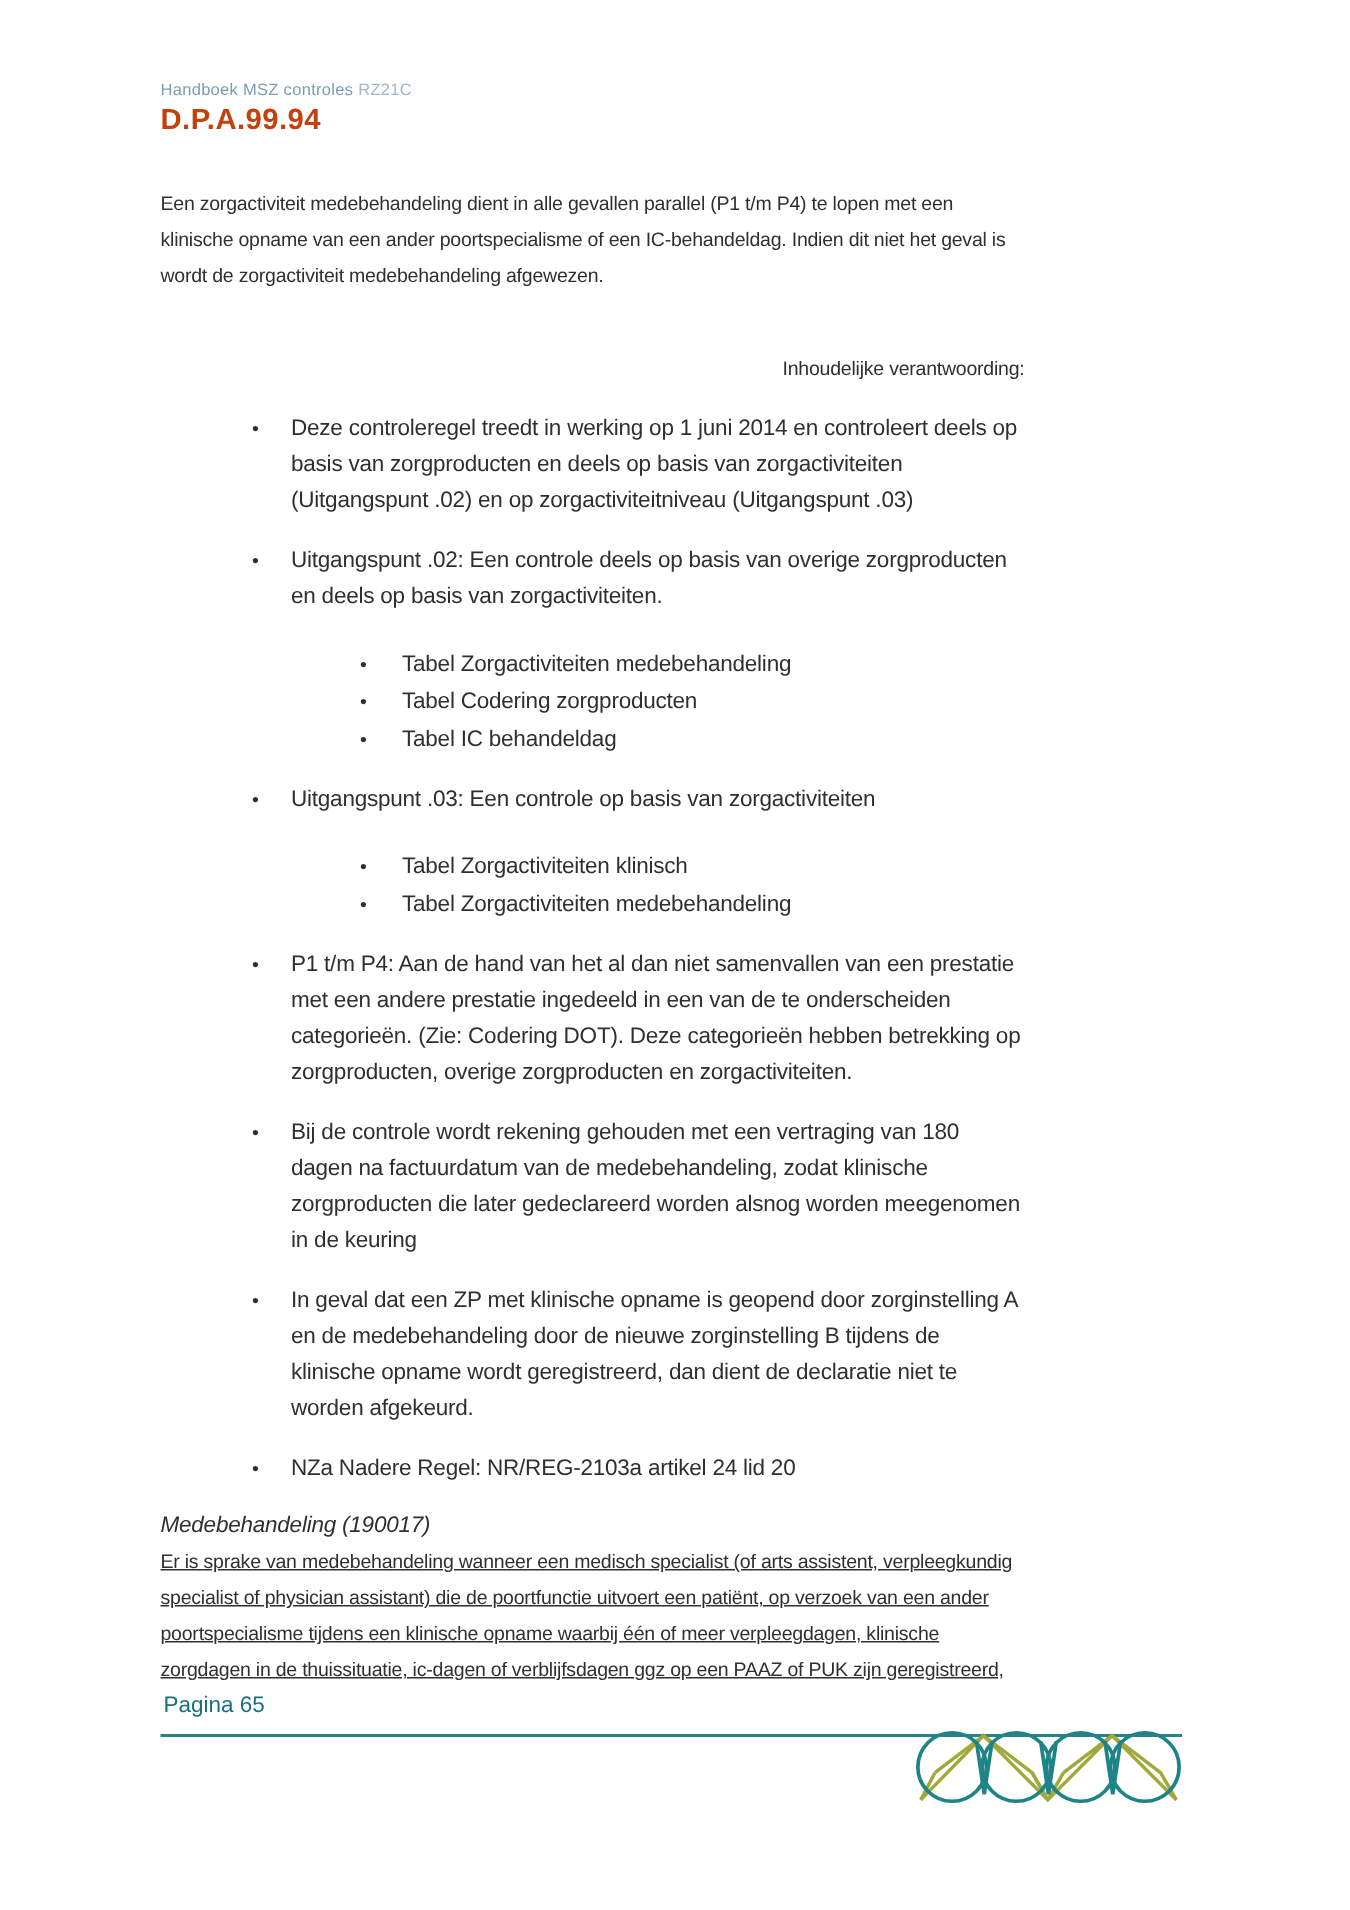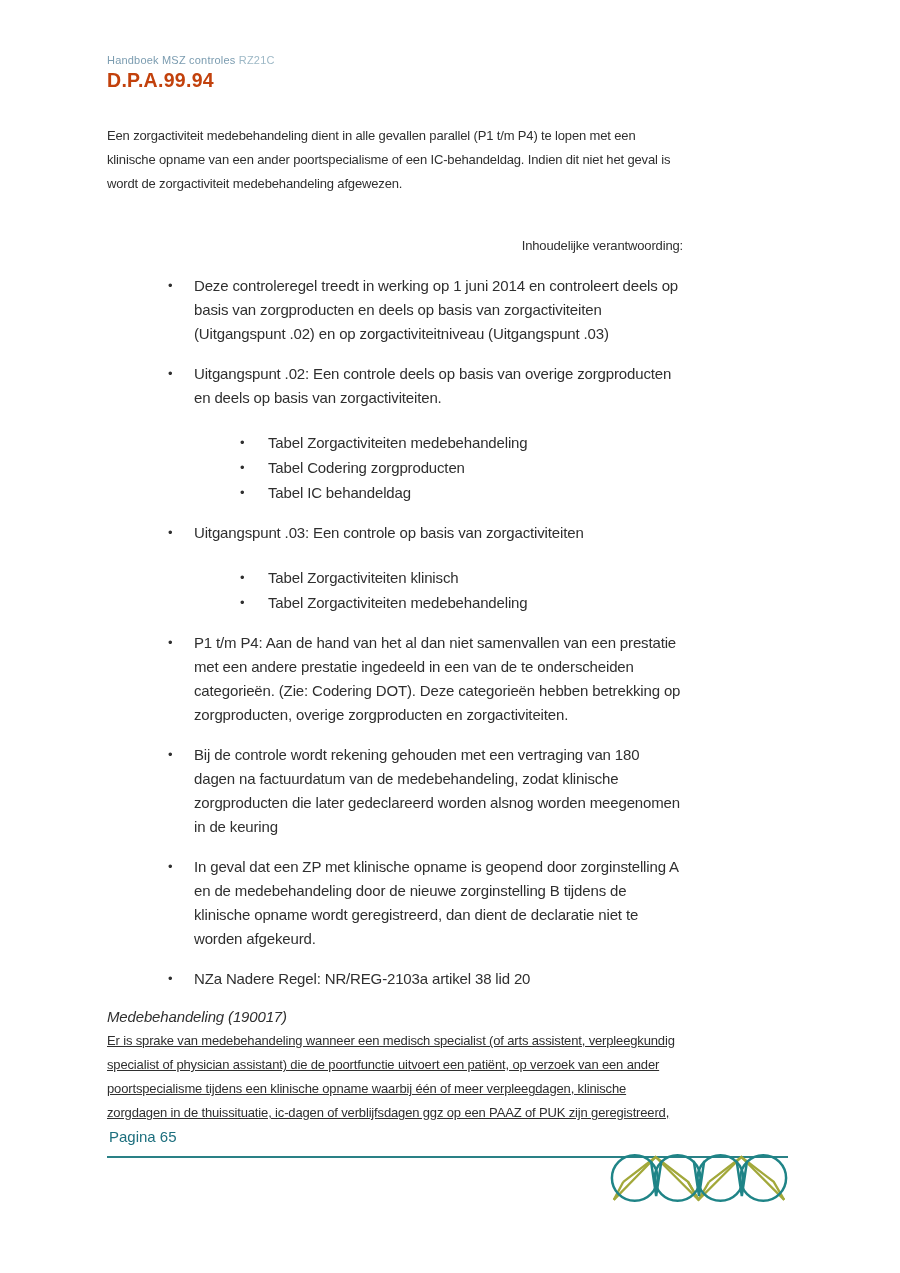--- a/index.html
+++ b/index.html
@@ -168,21 +168,21 @@
         <span class="b-text">Bij de controle wordt rekening gehouden met een vertraging van 180 dagen na factuurdatum van de medebehandeling, zodat klinische zorgproducten die later gedeclareerd worden alsnog worden meegenomen in de keuring</span>
       </div>
 
       <div class="bullet">
         <span class="marker"></span>
         <span class="b-text">In geval dat een ZP met klinische opname is geopend door zorginstelling A en de medebehandeling door de nieuwe zorginstelling B tijdens de klinische opname wordt geregistreerd, dan dient de declaratie niet te worden afgekeurd.</span>
       </div>
 
       <div class="bullet">
         <span class="marker"></span>
-        <span class="b-text">NZa Nadere Regel: NR/REG-2103a artikel 38 lid 20</span>
+        <span class="b-text">NZa Nadere Regel: NR/REG-2103a artikel 24 lid 20</span>
       </div>
 
     </div>
 
     <p class="subheading">Medebehandeling (190017)</p>
 
     <p class="para closing">Er is sprake van medebehandeling wanneer een medisch specialist (of arts assistent, verpleegkundig specialist of physician assistant) die de poortfunctie uitvoert een patiënt, op verzoek van een ander poortspecialisme tijdens een klinische opname waarbij één of meer verpleegdagen, klinische zorgdagen in de thuissituatie, ic-dagen of verblijfsdagen ggz op een PAAZ of PUK zijn geregistreerd,</p>
 
   </div>
 

